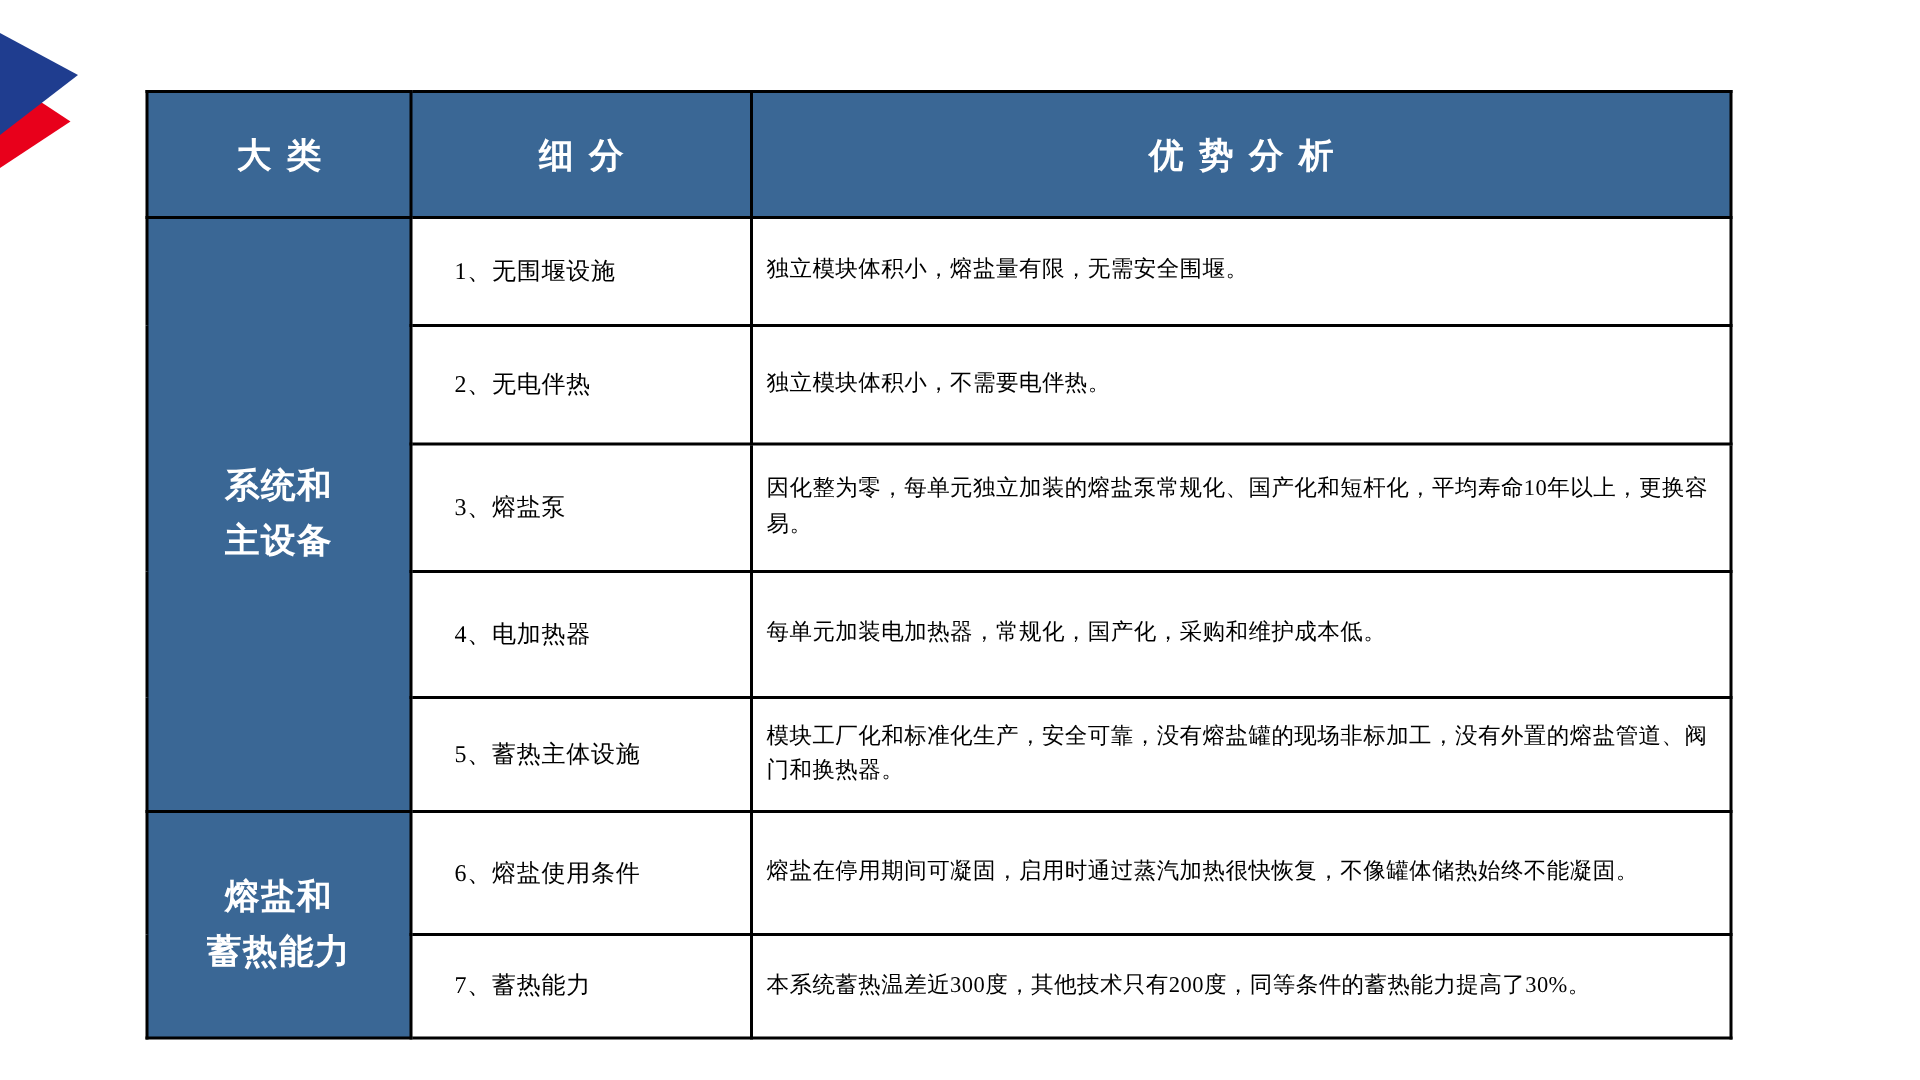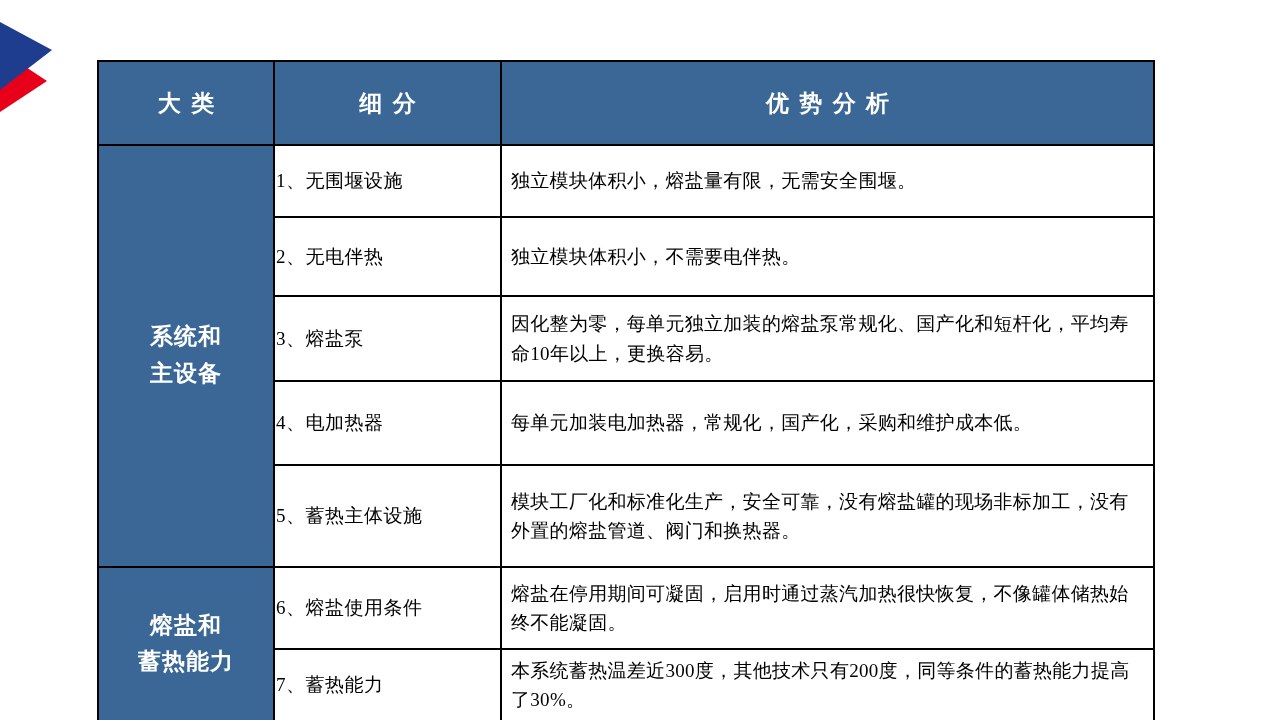--- a/index.html
+++ b/index.html
@@ -41,38 +41,38 @@
 
   td.group-cell {
     background: #3A6795; color: #ffffff;
     font-size: 23px; font-weight: bold;
     text-align: center; vertical-align: middle;
     white-space: pre-line; line-height: 1.6;
     letter-spacing: 1px;
     margin-top: 12px;
   }
   td.sub-cell {
-    font-size: 19px; color: #000000;
+    font-size: 16px; color: #000000;
     text-align: left; vertical-align: middle;
-    padding-left: 1px; letter-spacing: 0.5px;
+    padding-left: 28px; letter-spacing: 0.5px;
     background: #ffffff;
   }
   td.analysis-cell {
-    font-size: 19px; color: #000000;
+    font-size: 15px; color: #000000;
     text-align: left; vertical-align: middle;
     padding: 6px 10px 6px 9px; line-height: 1.55;
     letter-spacing: 0.3px;
     background: #ffffff;
   }
 
   tr.r1 { height: 72px; }
   tr.r2 { height: 79px; }
   tr.r3 { height: 85px; margin-top: 40px; }
   tr.r4 { height: 84px; margin-left: 48px; }
-  tr.r5 { height: 102px; }
+  tr.r5 { height: 76px; }
   tr.r6 { height: 82px; }
   tr.r7 { height: 69px; border-radius: 21px; }
 </style>
 </head>
 <body>
 
 <div class="slide">
 
   <svg class="arrow-decoration" viewBox="0 0 60 120" width="60" height="120" aria-hidden="true">
     <polygon points="0,50 47,81 0,112" fill="#E8001B"></polygon>

